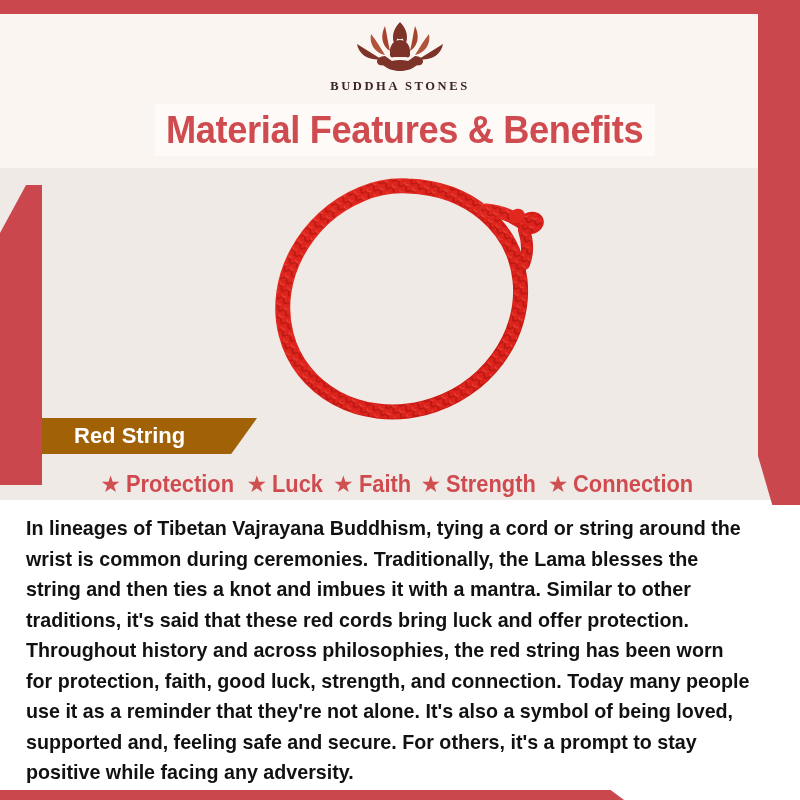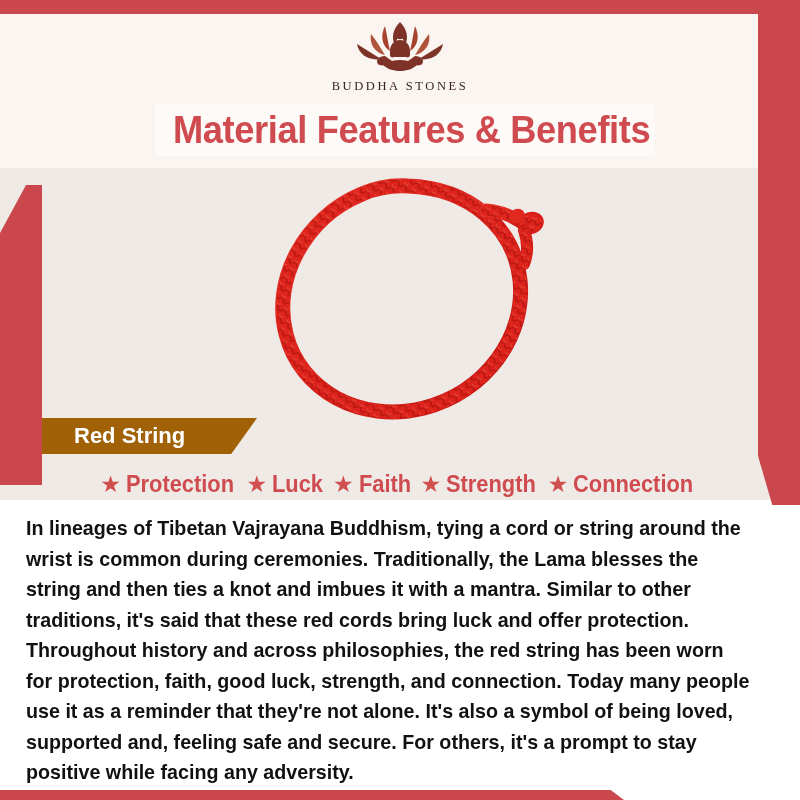--- a/index.html
+++ b/index.html
@@ -43,29 +43,29 @@
   }
 
   
   .logo-wrap {
     position:absolute; left:0; top:14px; width:800px; height:92px;
     display:flex; flex-direction:column; align-items:center; justify-content:flex-start;
   }
   .logo-mark { width:130px; height:64px; display:block; }
   .logo-text {
     font-family:"Liberation Serif", serif;
-    font-size:12.5px; letter-spacing:2.6px; color:#3a2320; font-weight:400;
+    font-size:12.5px; letter-spacing:2.6px; color:#3a2320; font-weight:700;
     margin-top:1px;
   }
 
   
   .title-band {
     position:absolute; left:155px; top:104px; width:500px; height:52px;
     background:#fdfaf7;
-    display:flex; align-items:center; 
+    display:flex; align-items:center; justify-content:center;
   }
   .title-text {
     color:#cf4b4f;
     font-family:"Liberation Sans Narrow","Liberation Sans",sans-serif;
     font-weight:bold; font-size:39px; letter-spacing:-0.4px;
     transform:scaleX(0.93); transform-origin:center;
     white-space:nowrap;
   }
 
   

